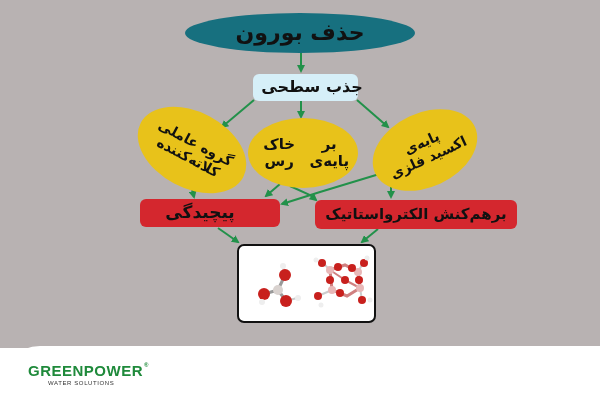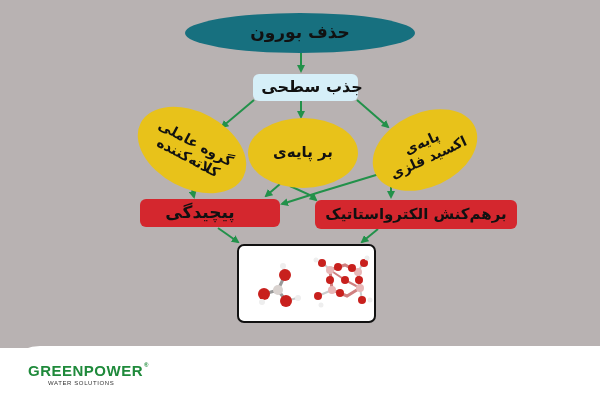--- a/index.html
+++ b/index.html
@@ -91,35 +91,36 @@
       <circle cx="318" cy="296" r="4" fill="#c8201d"></circle>
       <circle cx="362" cy="300" r="4" fill="#c8201d"></circle>
       <circle cx="364" cy="263" r="4" fill="#c8201d"></circle>
       <circle cx="316" cy="260" r="2.5" fill="#eeeeee"></circle>
       <circle cx="321" cy="305" r="2.5" fill="#eeeeee"></circle>
       <circle cx="370" cy="300" r="2.5" fill="#eeeeee"></circle>
       <circle cx="367" cy="258" r="2.5" fill="#eeeeee"></circle>
     </g>
   </svg>
 
-  <div class="label" style="left:185px;top:13px;width:230px;height:40px;font-size:17px;">
+  <div class="label" style="left:185px;top:13px;width:230px;height:40px;font-size:22px;">
     <span>حذف بورون</span>
   </div>
 
   <div class="label" style="left:253px;top:74px;width:118px;height:27px;font-size:16px;">
     <span>جذب سطحی</span>
   </div>
 
   <div class="label" style="left:137px;top:118px;width:110px;height:64px;font-size:14px;flex-direction:column;transform:rotate(28deg);">
     <span>گروه عاملی</span>
     <span>کلاته‌کننده</span>
   </div>
 
   <div class="label" style="left:253px;top:121px;width:100px;height:64px;font-size:15px;flex-direction:row;">
     <span>بر پایه‌ی</span>
+    <span>خاک رس</span>
   </div>
 
   <div class="label" style="left:372px;top:118px;width:106px;height:64px;font-size:14px;flex-direction:column;transform:rotate(-25deg);">
     <span>پایه‌ی</span>
     <span>اکسید فلزی</span>
   </div>
 
   <div class="label" style="left:140px;top:199px;width:120px;height:28px;font-size:17px;">
     <span>پیچیدگی</span>
   </div>

